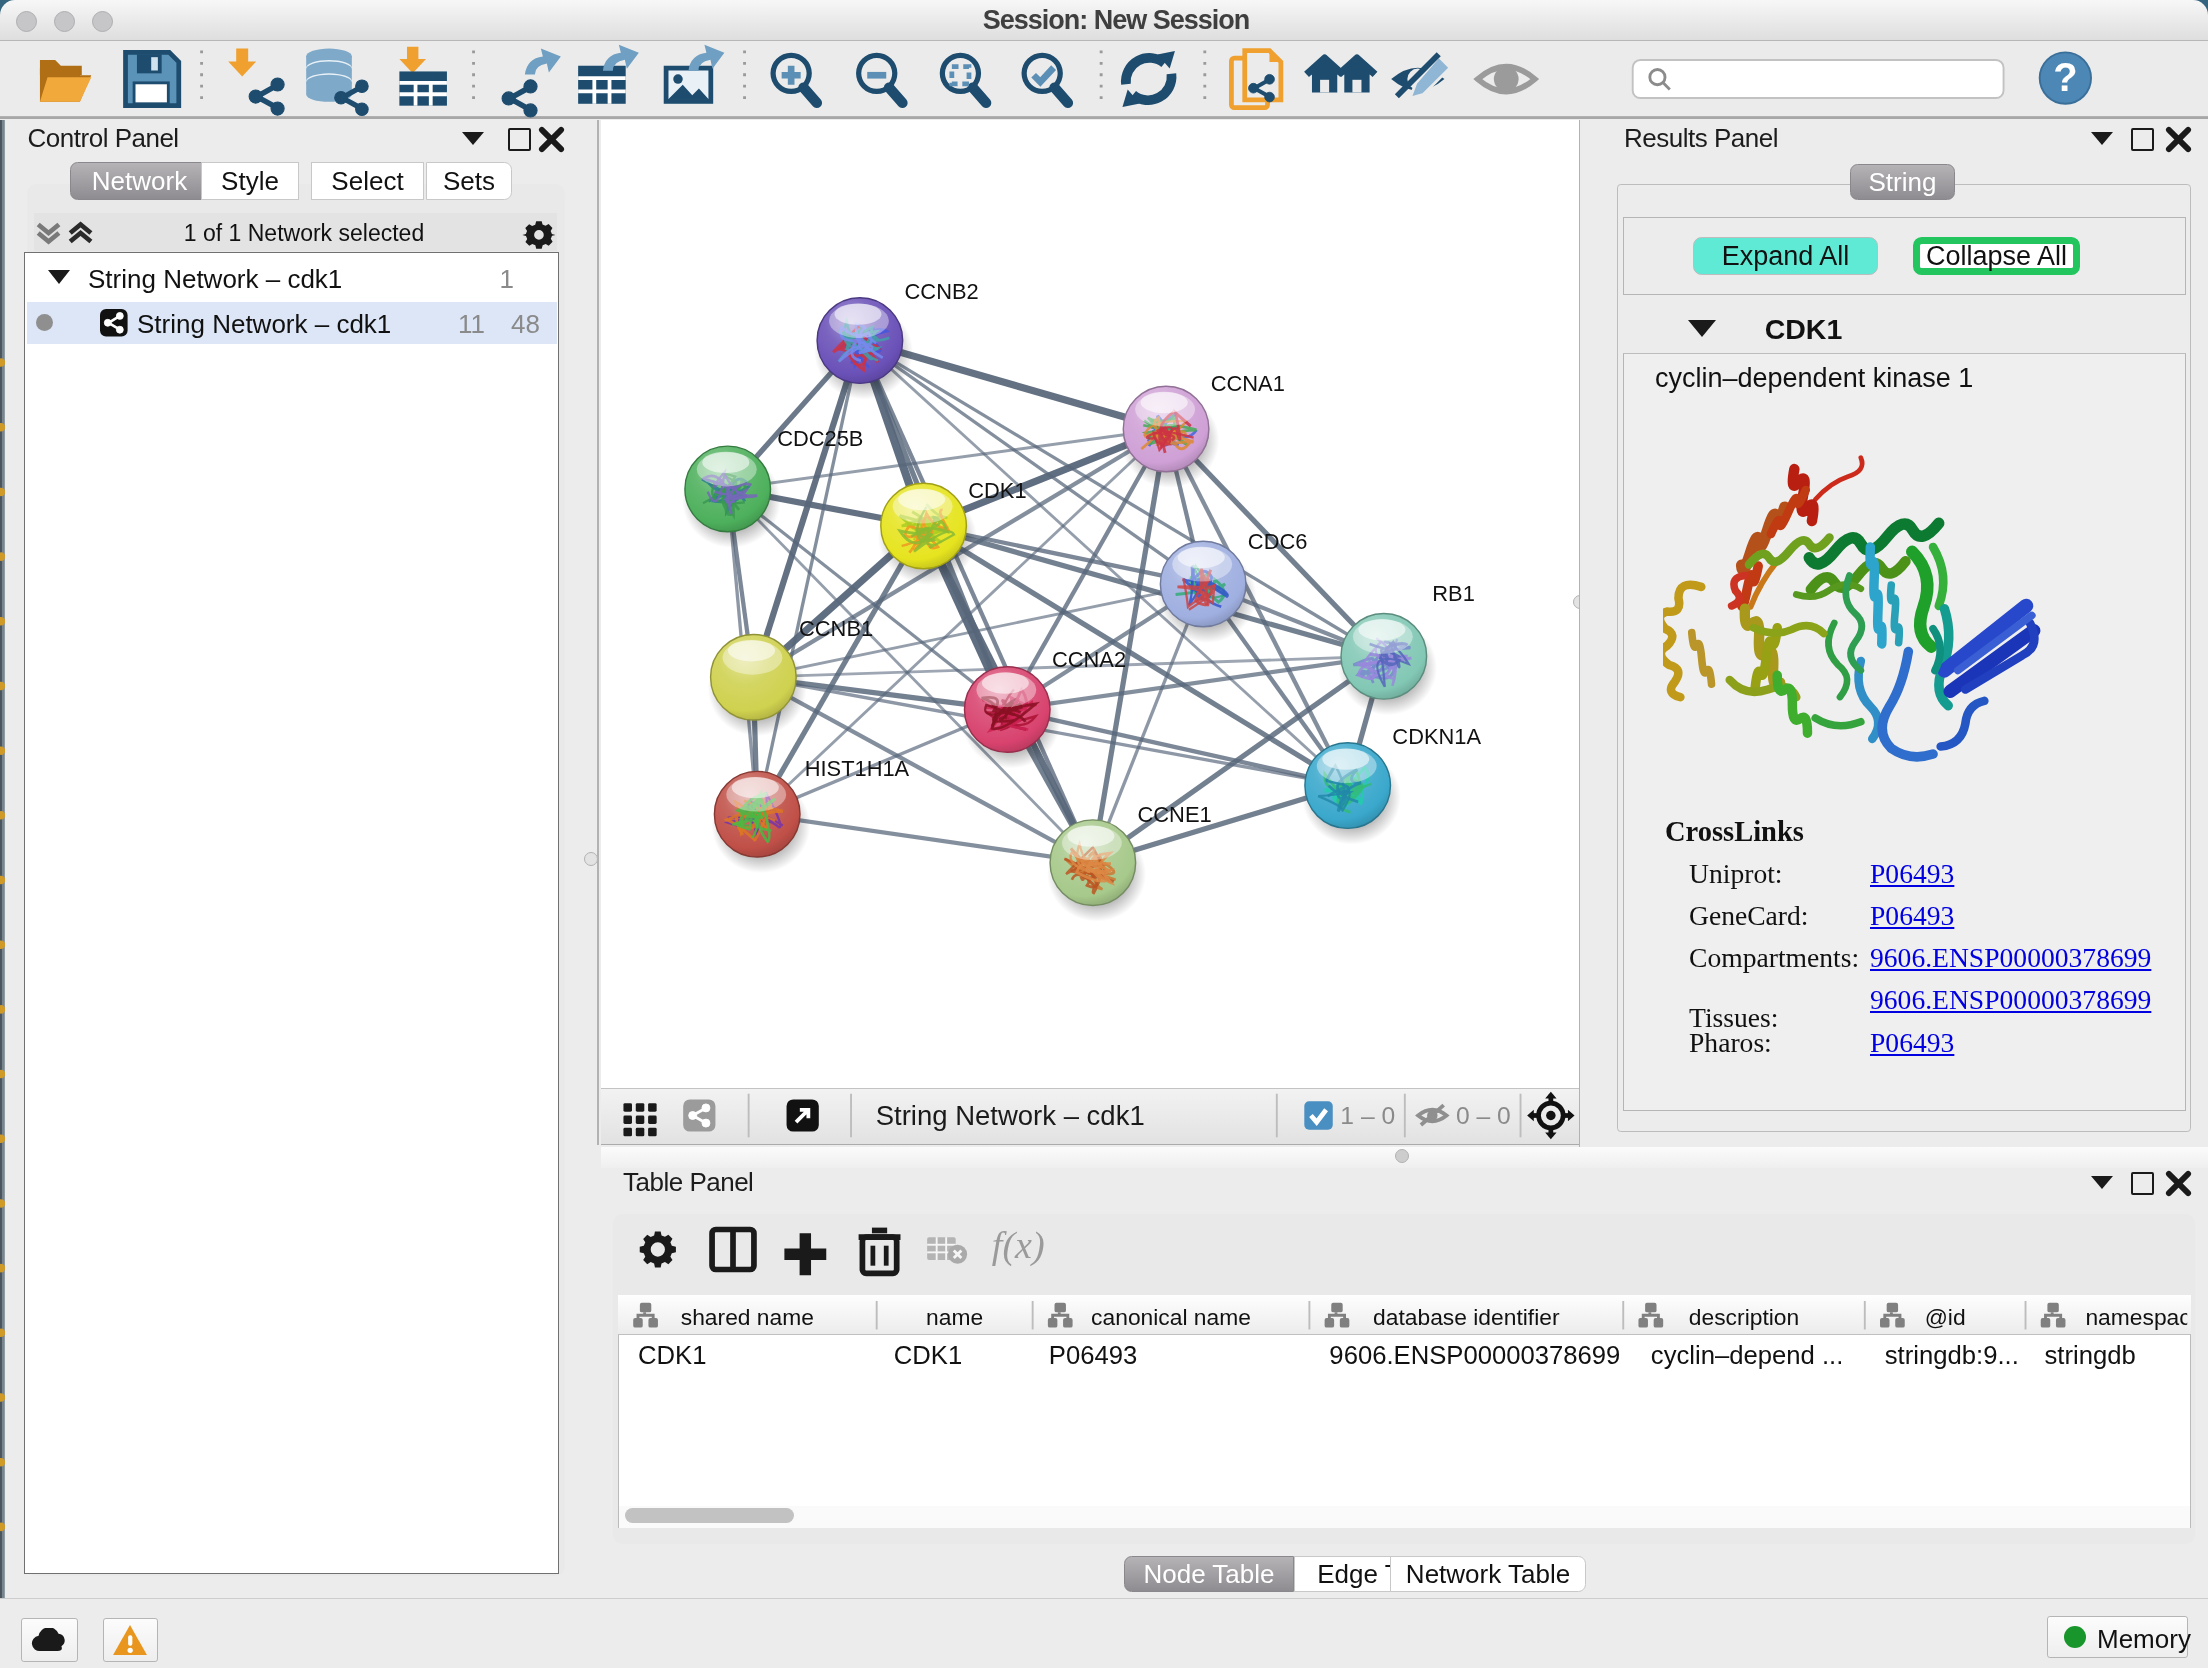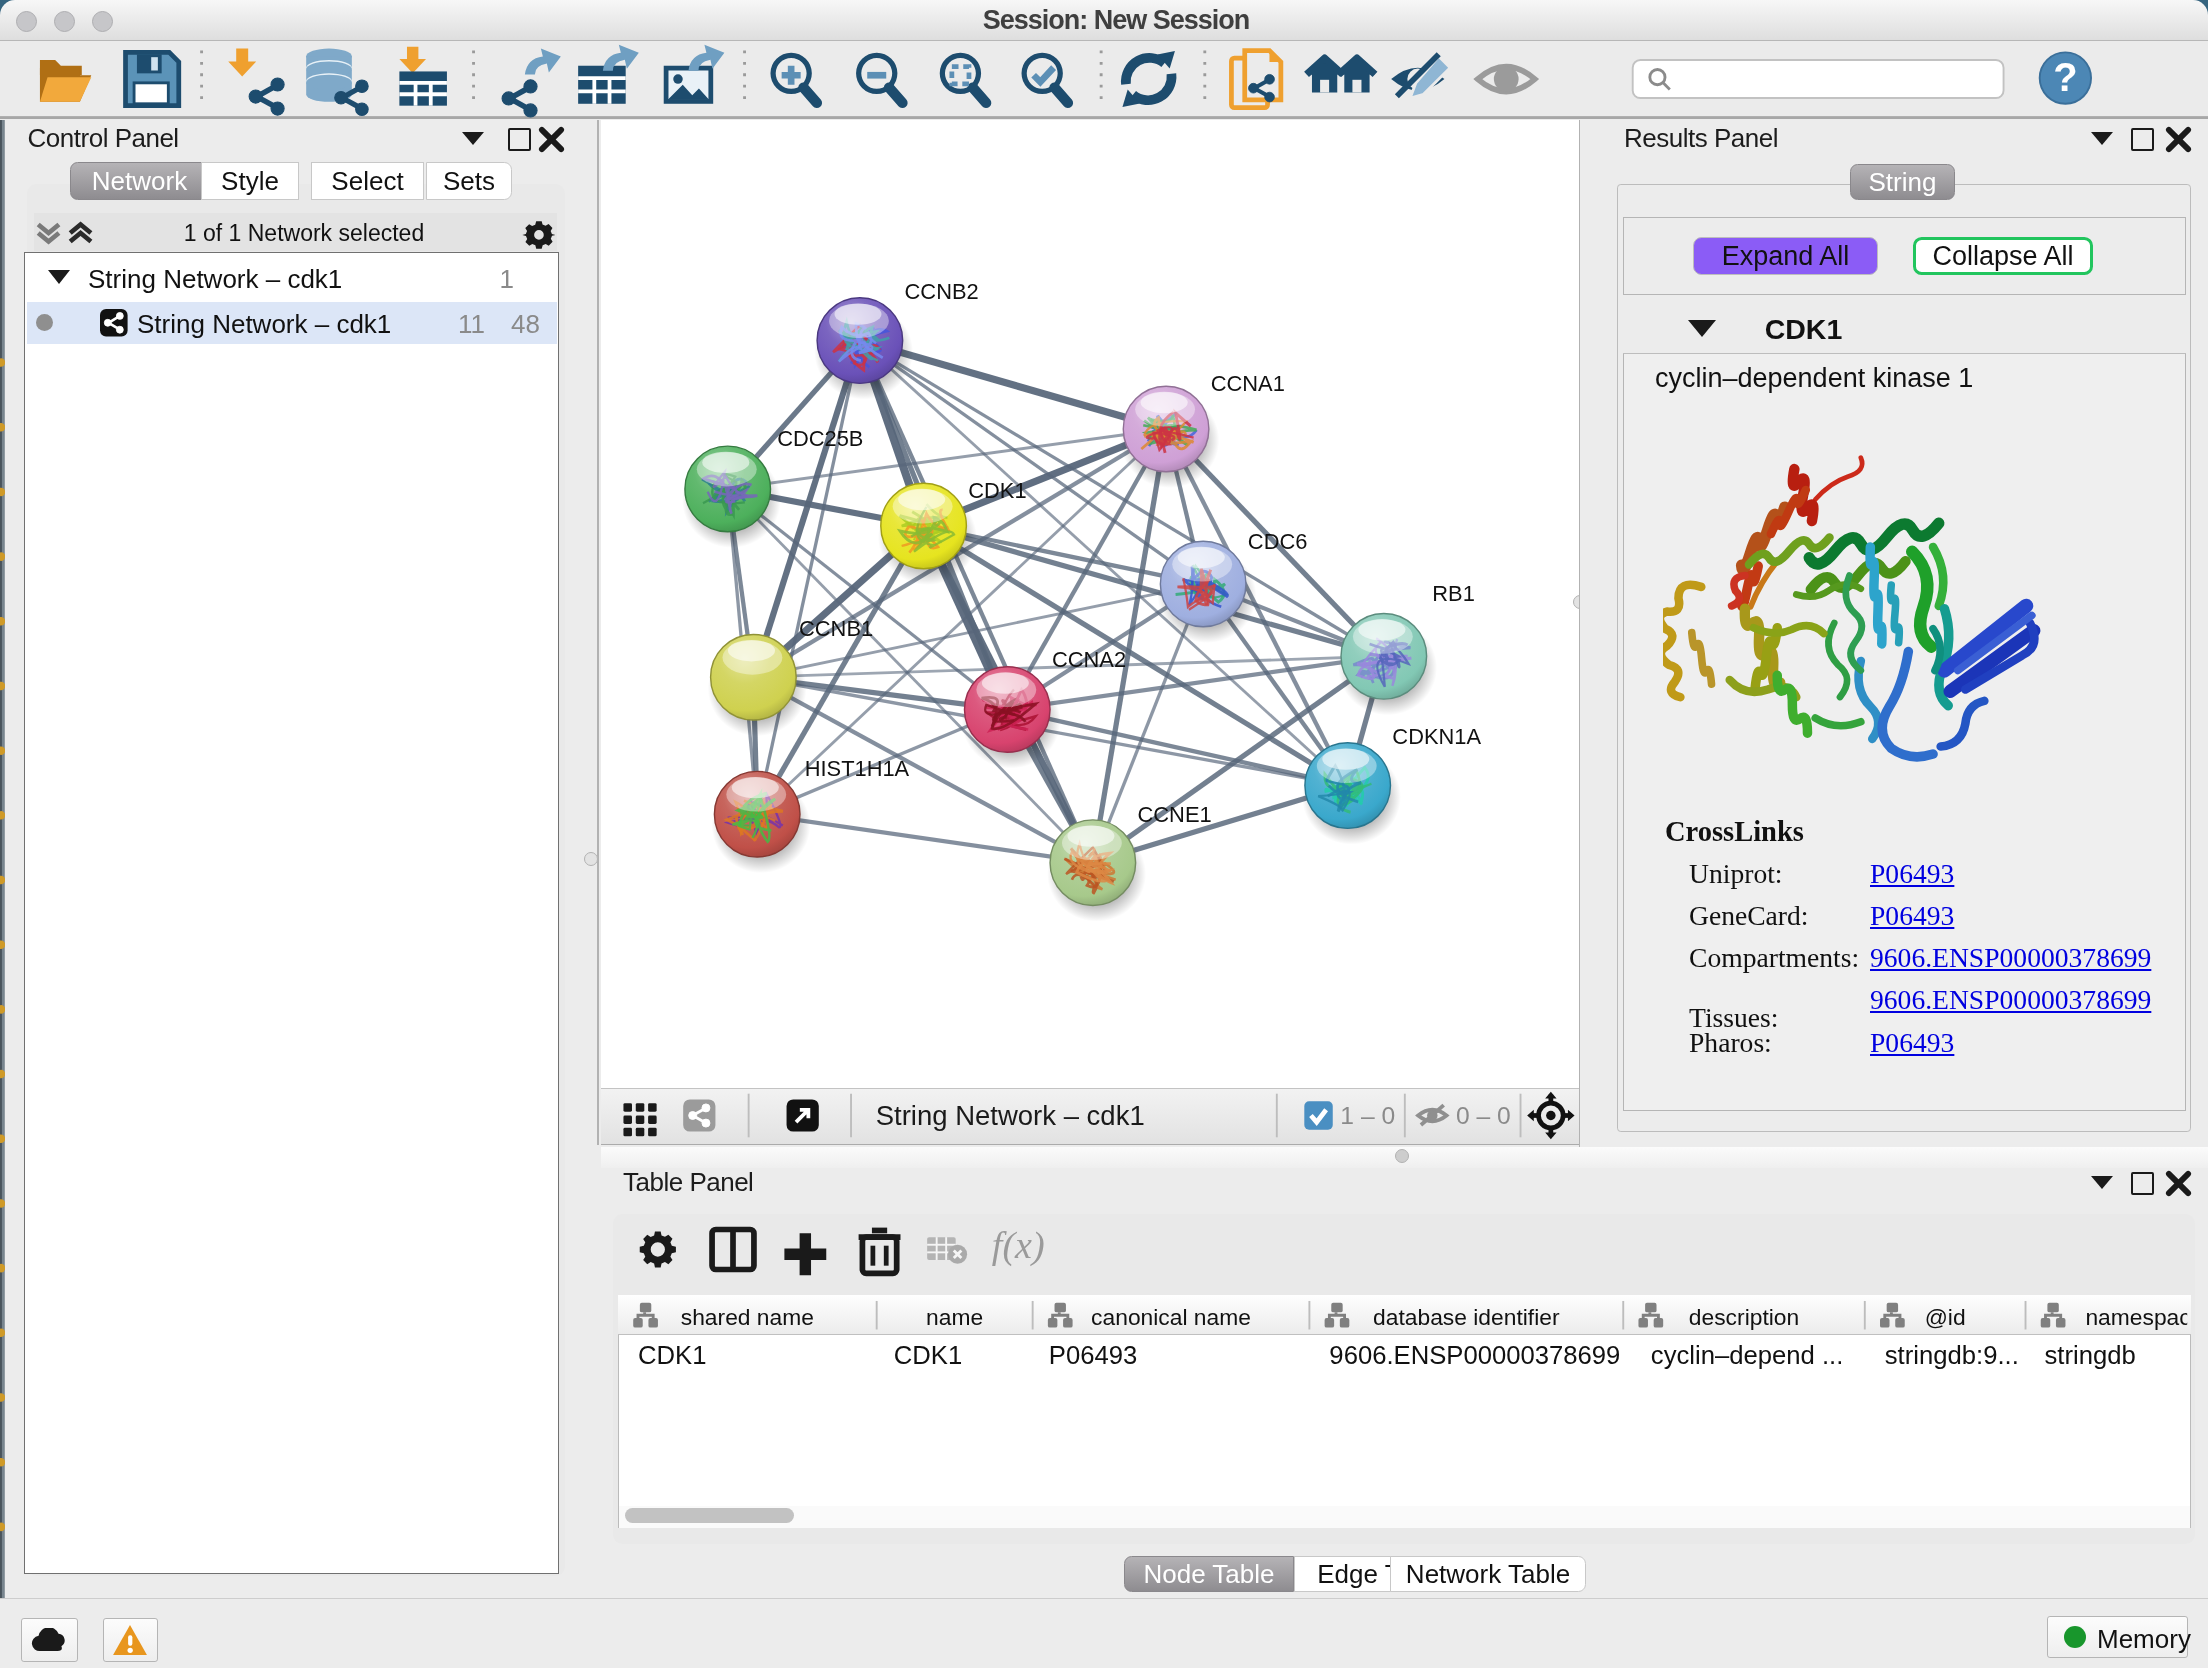--- a/index.html
+++ b/index.html
@@ -588,22 +588,22 @@
 <div class="abs" style="left:2064px;top:120px;width:152px;height:38px;">
     <div class="abs" style="left:27px;top:12.4px;width:0;height:0;border-left:11.4px solid transparent;border-right:11.4px solid transparent;border-top:13.3px solid #1a1a1a;"></div>
     <div class="abs" style="left:67px;top:7.6px;width:23px;height:23px;border:2.9px solid #1a1a1a;border-radius:1.9px;"></div>
     <svg class="abs" style="left:101px;top:5.7px" width="27" height="27" viewBox="0 0 28 28">
       <path d="M4 4 L24 24 M24 4 L4 24" stroke="#1a1a1a" stroke-width="6" stroke-linecap="round"></path>
     </svg>
   </div>
 <div class="abs" style="left:1617px;top:184px;width:574px;height:948px;background:#ececec;border:1.9px solid #bcbcbc;border-radius:3.8px;"></div>
 <div class="tab tabsel" style="left:1850px;top:164px;width:105px;height:36px;border-radius:7.6px;">String</div>
 <div class="abs" style="left:1623px;top:217px;width:563px;height:78px;background:#ececec;border:1px solid #b5b5b5;"></div>
-<div class="abs" style="left:1693px;top:237px;width:185px;height:38px;background:#8b5cf6;border:1px solid #bdbdbd;border-radius:8.6px;display:flex;align-items:center;justify-content:center;font-size:27px;">Expand All</div>
-<div class="abs" style="left:1913px;top:237px;width:180px;height:38px;background:#fff;border:3px solid #22c55e;border-radius:8.6px;display:flex;align-items:center;justify-content:center;font-size:27px;">Collapse All</div>
+<div class="abs" style="left:1693px;top:237px;width:185px;height:38px;background:#5eead4;border:1px solid #bdbdbd;border-radius:8.6px;display:flex;align-items:center;justify-content:center;font-size:27px;">Expand All</div>
+<div class="abs" style="left:1913px;top:237px;width:167px;height:38px;background:#fff;border:7px solid #22c55e;border-radius:8.6px;display:flex;align-items:center;justify-content:center;font-size:27px;">Collapse All</div>
 <div class="abs" style="left:1623px;top:301px;width:563px;height:810px;background:#efefef;border:1px solid #b5b5b5;"></div>
 <div class="abs" style="left:1623px;top:301px;width:563px;height:53px;background:#ececec;border-bottom:1px solid #bdbdbd;"></div>
 <div class="abs" style="left:1688px;top:320px;width:0;height:0;border-left:14.3px solid transparent;border-right:14.3px solid transparent;border-top:17px solid #1a1a1a;"></div>
 <div class="abs" style="left:1623px;top:313px;width:361px;text-align:center;font-size:28.5px;font-weight:bold;">CDK1</div>
 <div class="abs" style="left:1655px;top:363px;font-size:27px;">cyclin–dependent kinase 1</div>
 <svg class="abs" style="left:1663px;top:433px" width="390" height="342" viewBox="0 0 410 360">
     <g fill="none" stroke-linecap="round" stroke-linejoin="round">
       <path d="M160 70 q16 -18 34 -24 q20 -6 14 -20" stroke="#cc2a1a" stroke-width="5"></path>
       <path d="M138 38 q 2.0 26.0 8 12 q 6.0 -14.0 8 12 q 2.0 26.0 8 12 q 6.0 -14.0 8 12" stroke="#b81f10" stroke-width="11" fill="none" transform="rotate(15 138 38)"></path>
       <path d="M128 78 q -6.0 26.5 -8 13 q -2.0 -13.5 -8 13 q -6.0 26.5 -8 13 q -2.0 -13.5 -8 13 q -6.0 26.5 -8 13" stroke="#b4511a" stroke-width="12" fill="none" transform="rotate(5 128 78)"></path>

